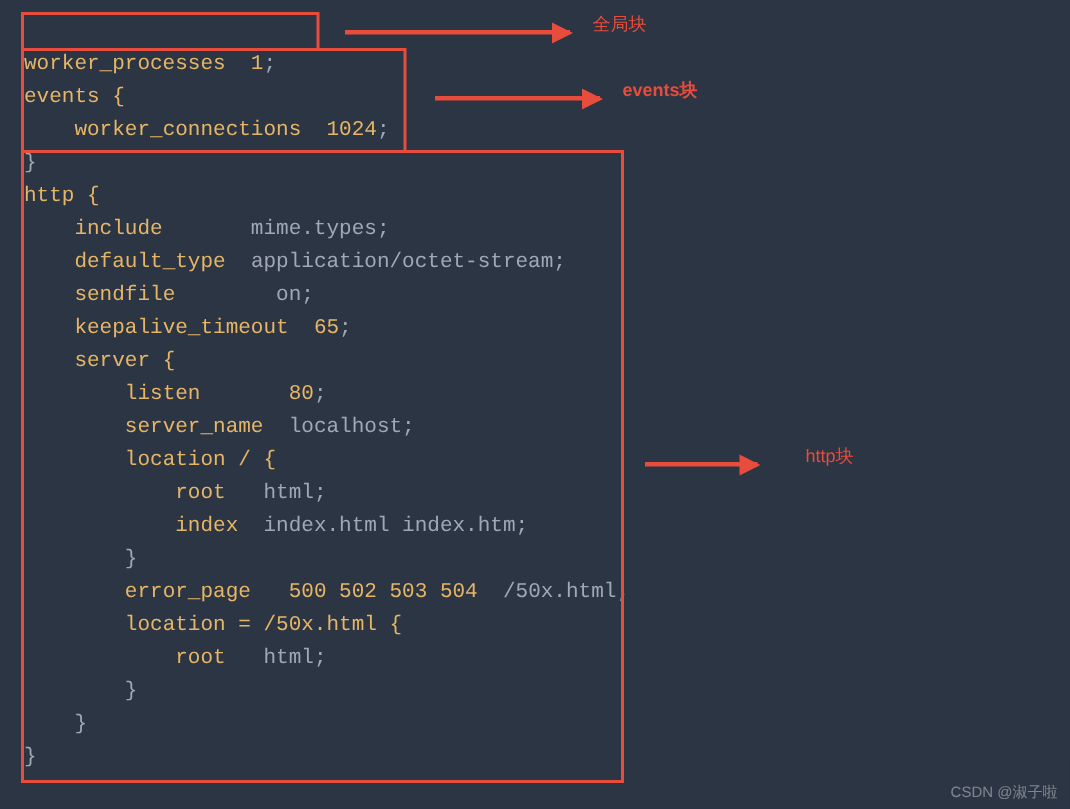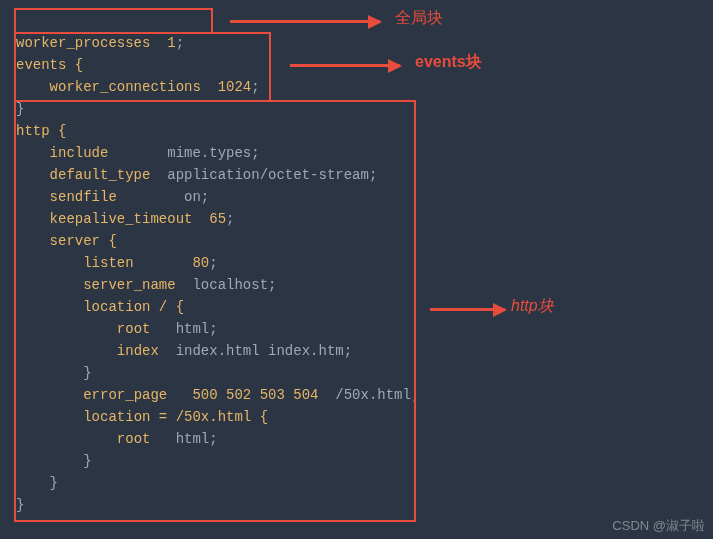--- a/index.html
+++ b/index.html
@@ -33,25 +33,25 @@
   }
   #box-global { top: 8px;  left: 14px; width: 195px; height: 22px; }
   #box-events { top: 32px; left: 14px; width: 253px; height: 66px; }
   #box-http   { top: 100px; left: 14px; width: 398px; height: 418px; }
 
   
   .lbl {
     position: absolute;
     color: #e74c3c;
     font-family: "Microsoft YaHei", sans-serif;
-    font-size: 16px;
+    font-size: 12px;
   }
   #lbl-global { top: 8px;  left: 395px; }
   #lbl-events { top: 52px; left: 415px; font-weight: bold; }
-  #lbl-http   { top: 296px; left: 511px; font-style: italic; }
+  #lbl-http   { top: 296px; left: 537px; }
 
   
   .arrow {
     position: absolute;
     height: 0;
     border-top: 3px solid #e74c3c;
   }
   .arrow::after {
     content: "";
     position: absolute;
@@ -64,21 +64,21 @@
   #arr-global { top: 20px;  left: 230px; width: 150px; }
   #arr-events { top: 64px;  left: 290px; width: 110px; }
   #arr-http   { top: 308px; left: 430px; width: 75px; }
 
   
   .wm {
     position: absolute;
     right: 8px;
     bottom: 4px;
     font-family: "Microsoft YaHei", sans-serif;
-    font-size: 13px;
+    font-size: 10px;
     color: rgba(230,230,230,0.45);
   }
 </style>
 </head>
 <body>
 
 <div class="code-area">
 <span class="kw">worker_processes</span>  <span class="num">1</span><span class="pun">;</span>
 <span class="kw">events {</span>
     <span class="kw">worker_connections</span>  <span class="num">1024</span><span class="pun">;</span>

